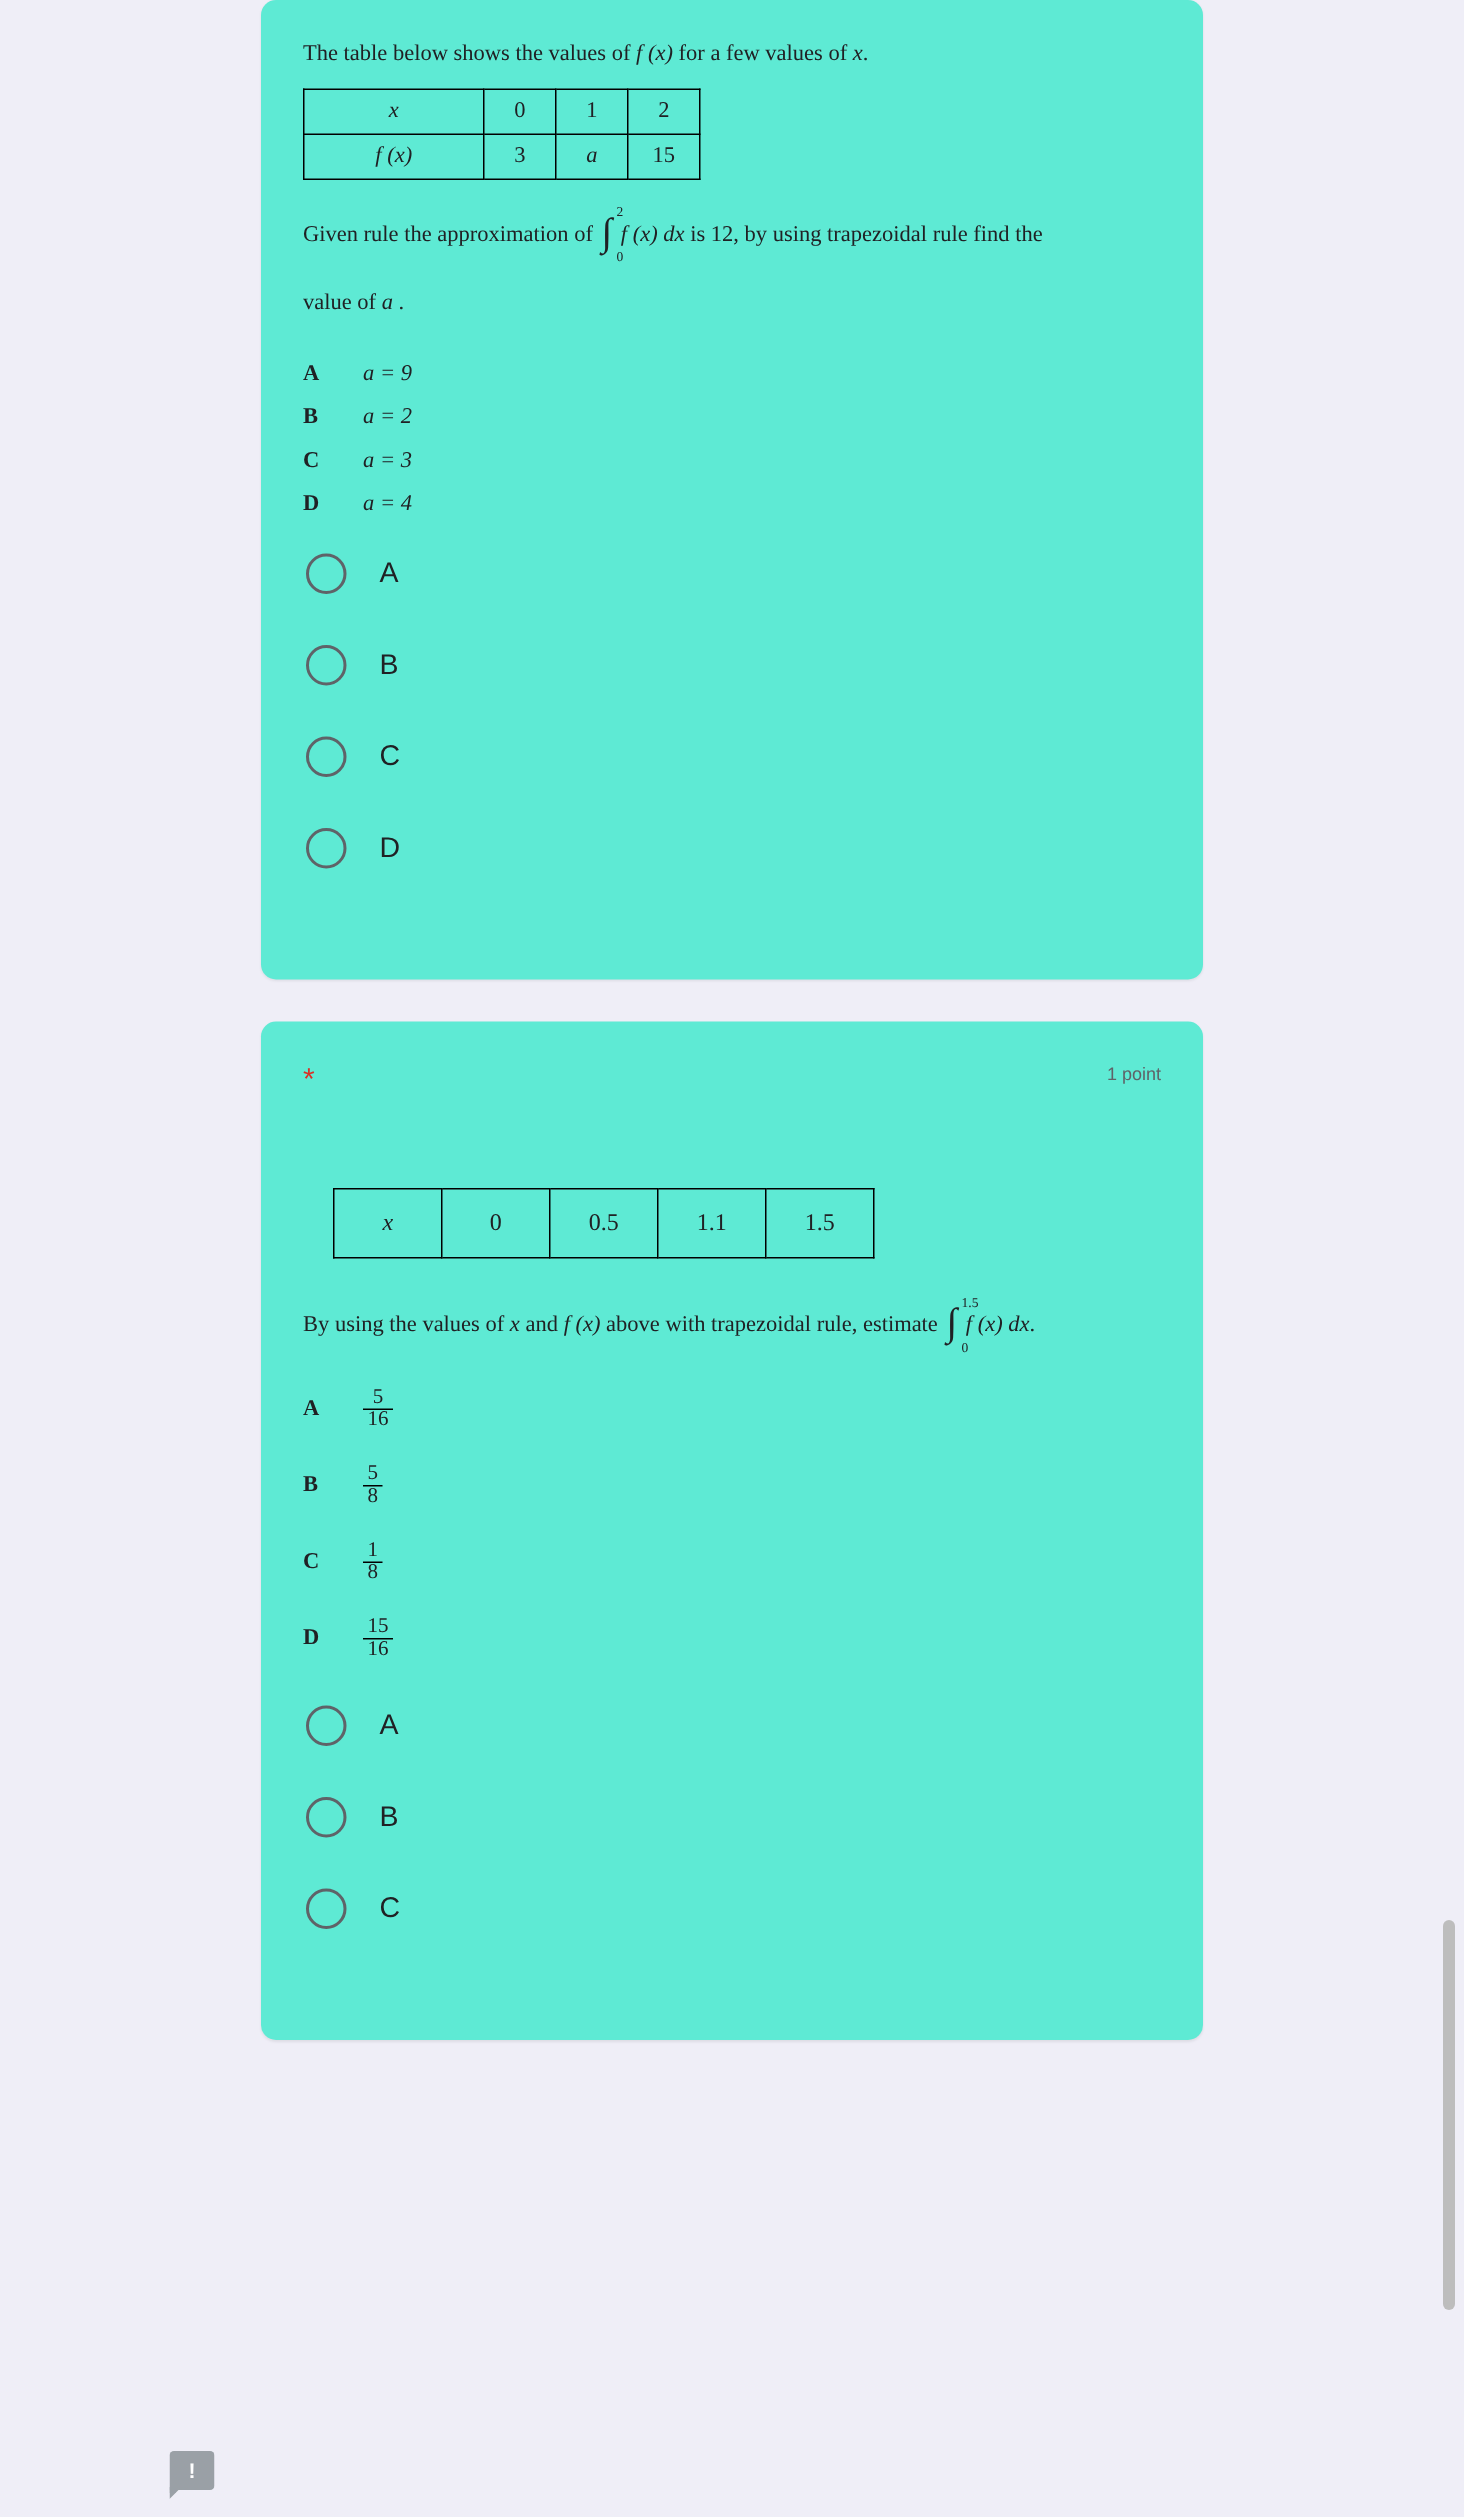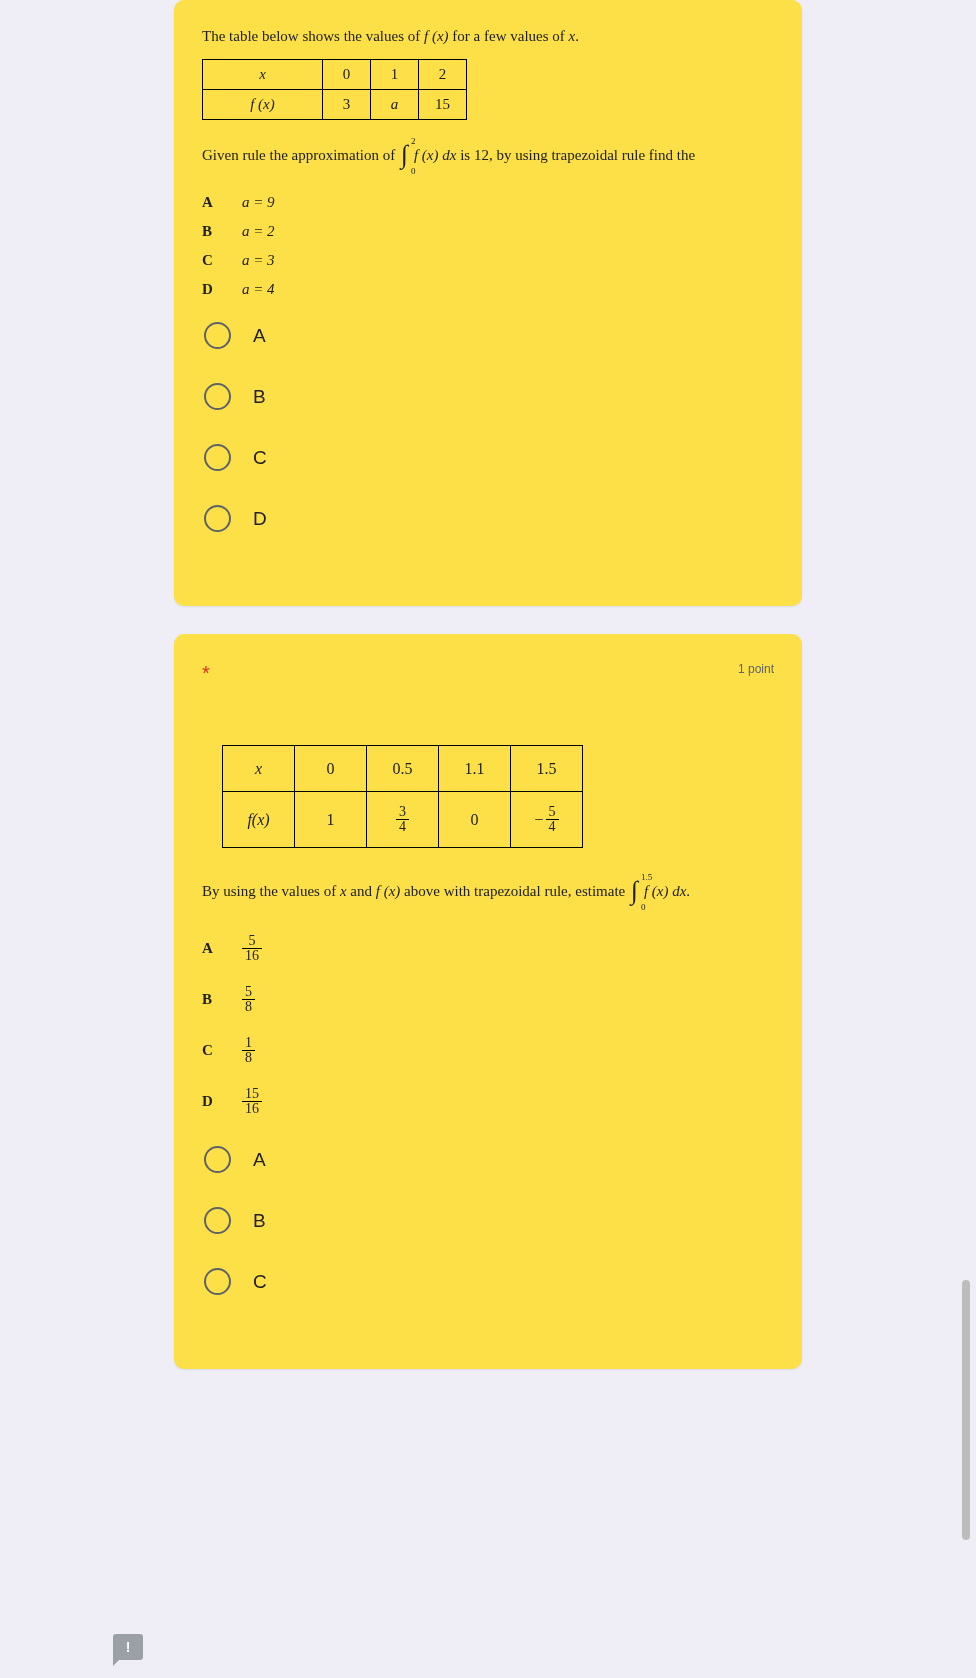--- a/index.html
+++ b/index.html
@@ -1,18 +1,18 @@
 <!DOCTYPE html>
 <html><head>
 <meta charset="utf-8">
 <style>
 * { margin:0; padding:0; box-sizing:border-box; }
 body { background:#efeef7; font-family:Arial,"Helvetica Neue",Helvetica,sans-serif; color:#202124; }
 .page { width:976px; margin:0 auto; padding:0 0 40px 0; position:relative; }
-.card { background:#fde047; border-radius:10px; margin:0 auto 28px auto; width:628px; padding:28px 28px 40px 28px; box-shadow:0 1px 2px rgba(0,0,0,0.08); }
+.card { background:#5eead4; border-radius:10px; margin:0 auto 28px auto; width:628px; padding:28px 28px 40px 28px; box-shadow:0 1px 2px rgba(0,0,0,0.08); }
 .serif { font-family:"Times New Roman",Times,serif; }
 .q-intro { font-size:15px; margin-bottom:14px; }
 .tbl1 { border-collapse:collapse; margin-bottom:22px; }
 .tbl1 td { border:1px solid #000; text-align:center; padding:6px 0; font-size:15px; }
 .tbl1 td.h1 { width:120px; }
 .tbl1 td.h2 { width:48px; }
 .given { font-size:15px; margin-bottom:22px; }
 .valueof { font-size:15px; margin-bottom:30px; }
 .choices-list { font-size:15px; margin-bottom:24px; }
 .choices-list .row { display:flex; align-items:center; margin-bottom:12px; }
@@ -72,20 +72,23 @@
         </table>
     <div class="given">
       <span>Given rule the approximation of </span>
       <span class="integral">
         <span class="sign">∫</span>
         <span class="up">2</span>
         <span class="lo">0</span>
       </span>
       <span class="fx">f (x) dx</span><span> is 12, by using trapezoidal rule find the</span>
     </div>
+    <div class="valueof">
+      <span>value of </span><span class="fx">a</span><span> .</span>
+    </div>
     <div class="choices-list">
       <div class="row">
             <span class="lbl">A</span>
             <span class="fx">a = 9</span>
           </div>
       <div class="row">
             <span class="lbl">B</span>
             <span class="fx">a = 2</span>
           </div>
       <div class="row">
@@ -125,33 +128,20 @@
   </div>
   <div class="serif">
     <table class="tbl2">
       <tbody>
             <tr>
         <td class="fx">x</td>
         <td>0</td>
         <td>0.5</td>
         <td>1.1</td>
         <td>1.5</td>
-      </tr>
-      <tr style="height:56px;">
-        <td class="fx">f(x)</td>
-        <td>1</td>
-        <td><span class="frac"><span class="n">3</span><span class="d">4</span></span></td>
-        <td>0</td>
-        <td><span class="neg">
-                  <span class="minus">−</span>
-                  <span class="frac">
-                    <span class="n">5</span>
-                    <span class="d">4</span>
-                  </span>
-                </span></td>
       </tr>
     </tbody>
         </table>
     <div class="q2-stmt">
       <span>By using the values of </span><span class="fx">x</span><span> and </span><span class="fx">f (x)</span><span> above with trapezoidal rule,  estimate </span>
       <span class="integral">
         <span class="sign">∫</span>
         <span class="up">1.5</span>
         <span class="lo">0</span>
       </span>

